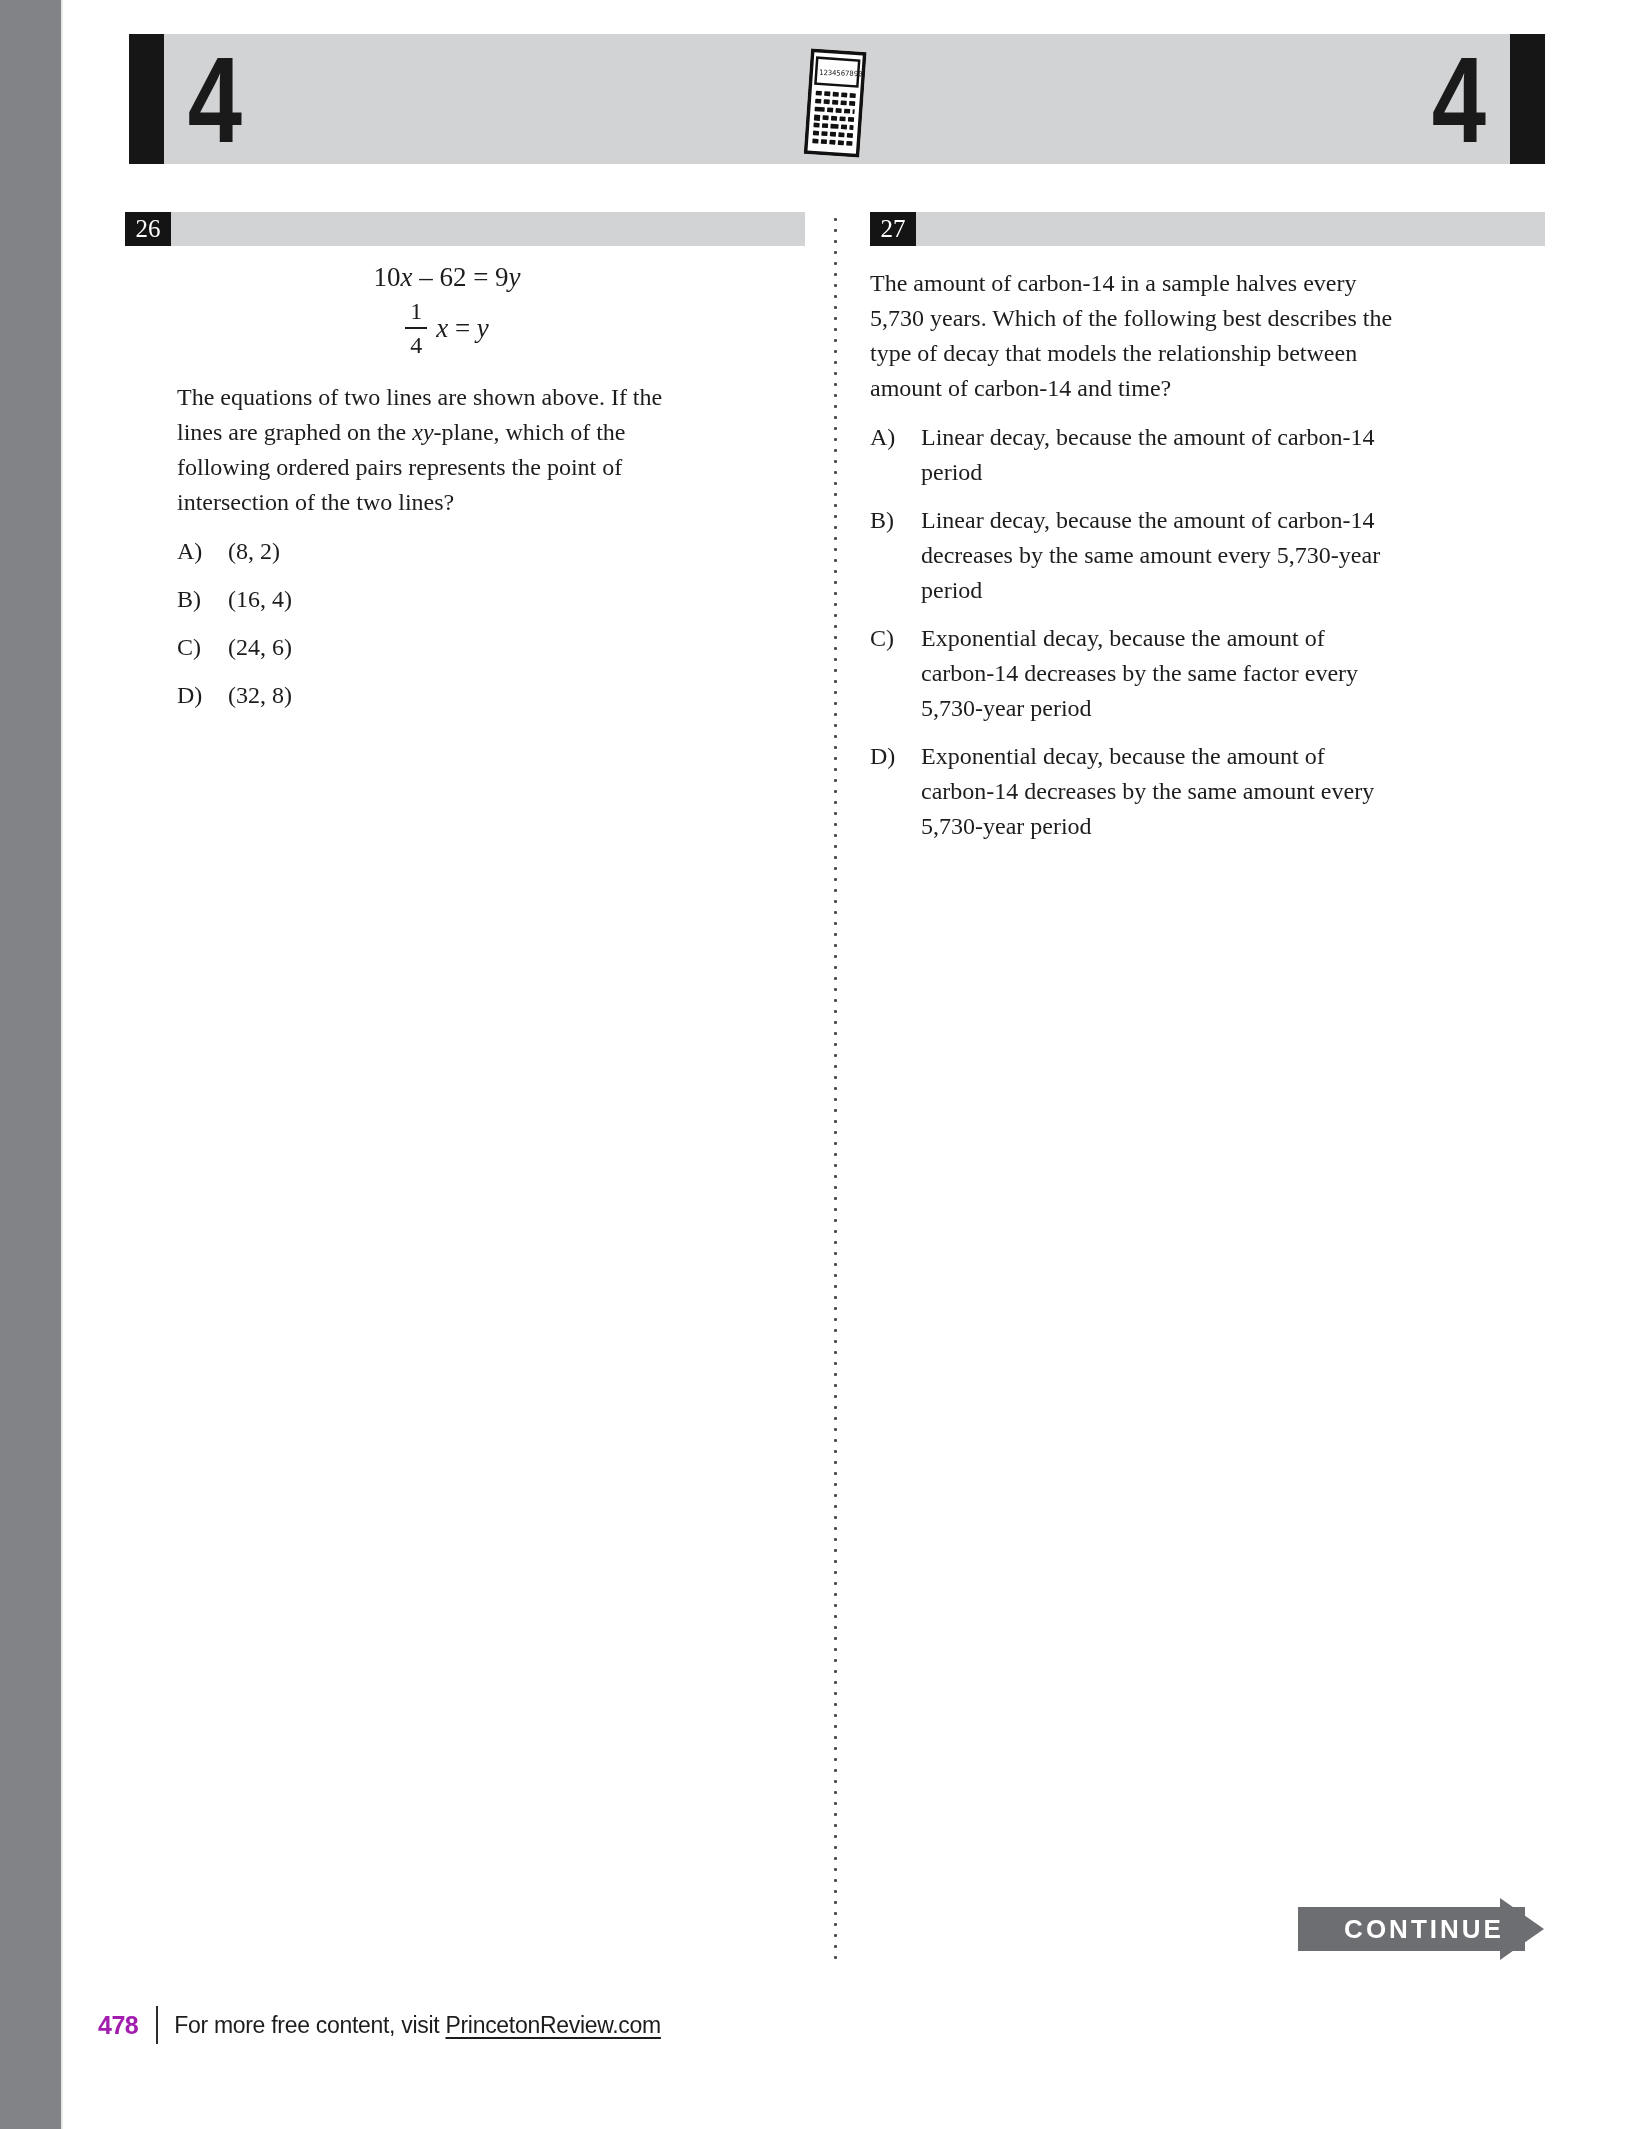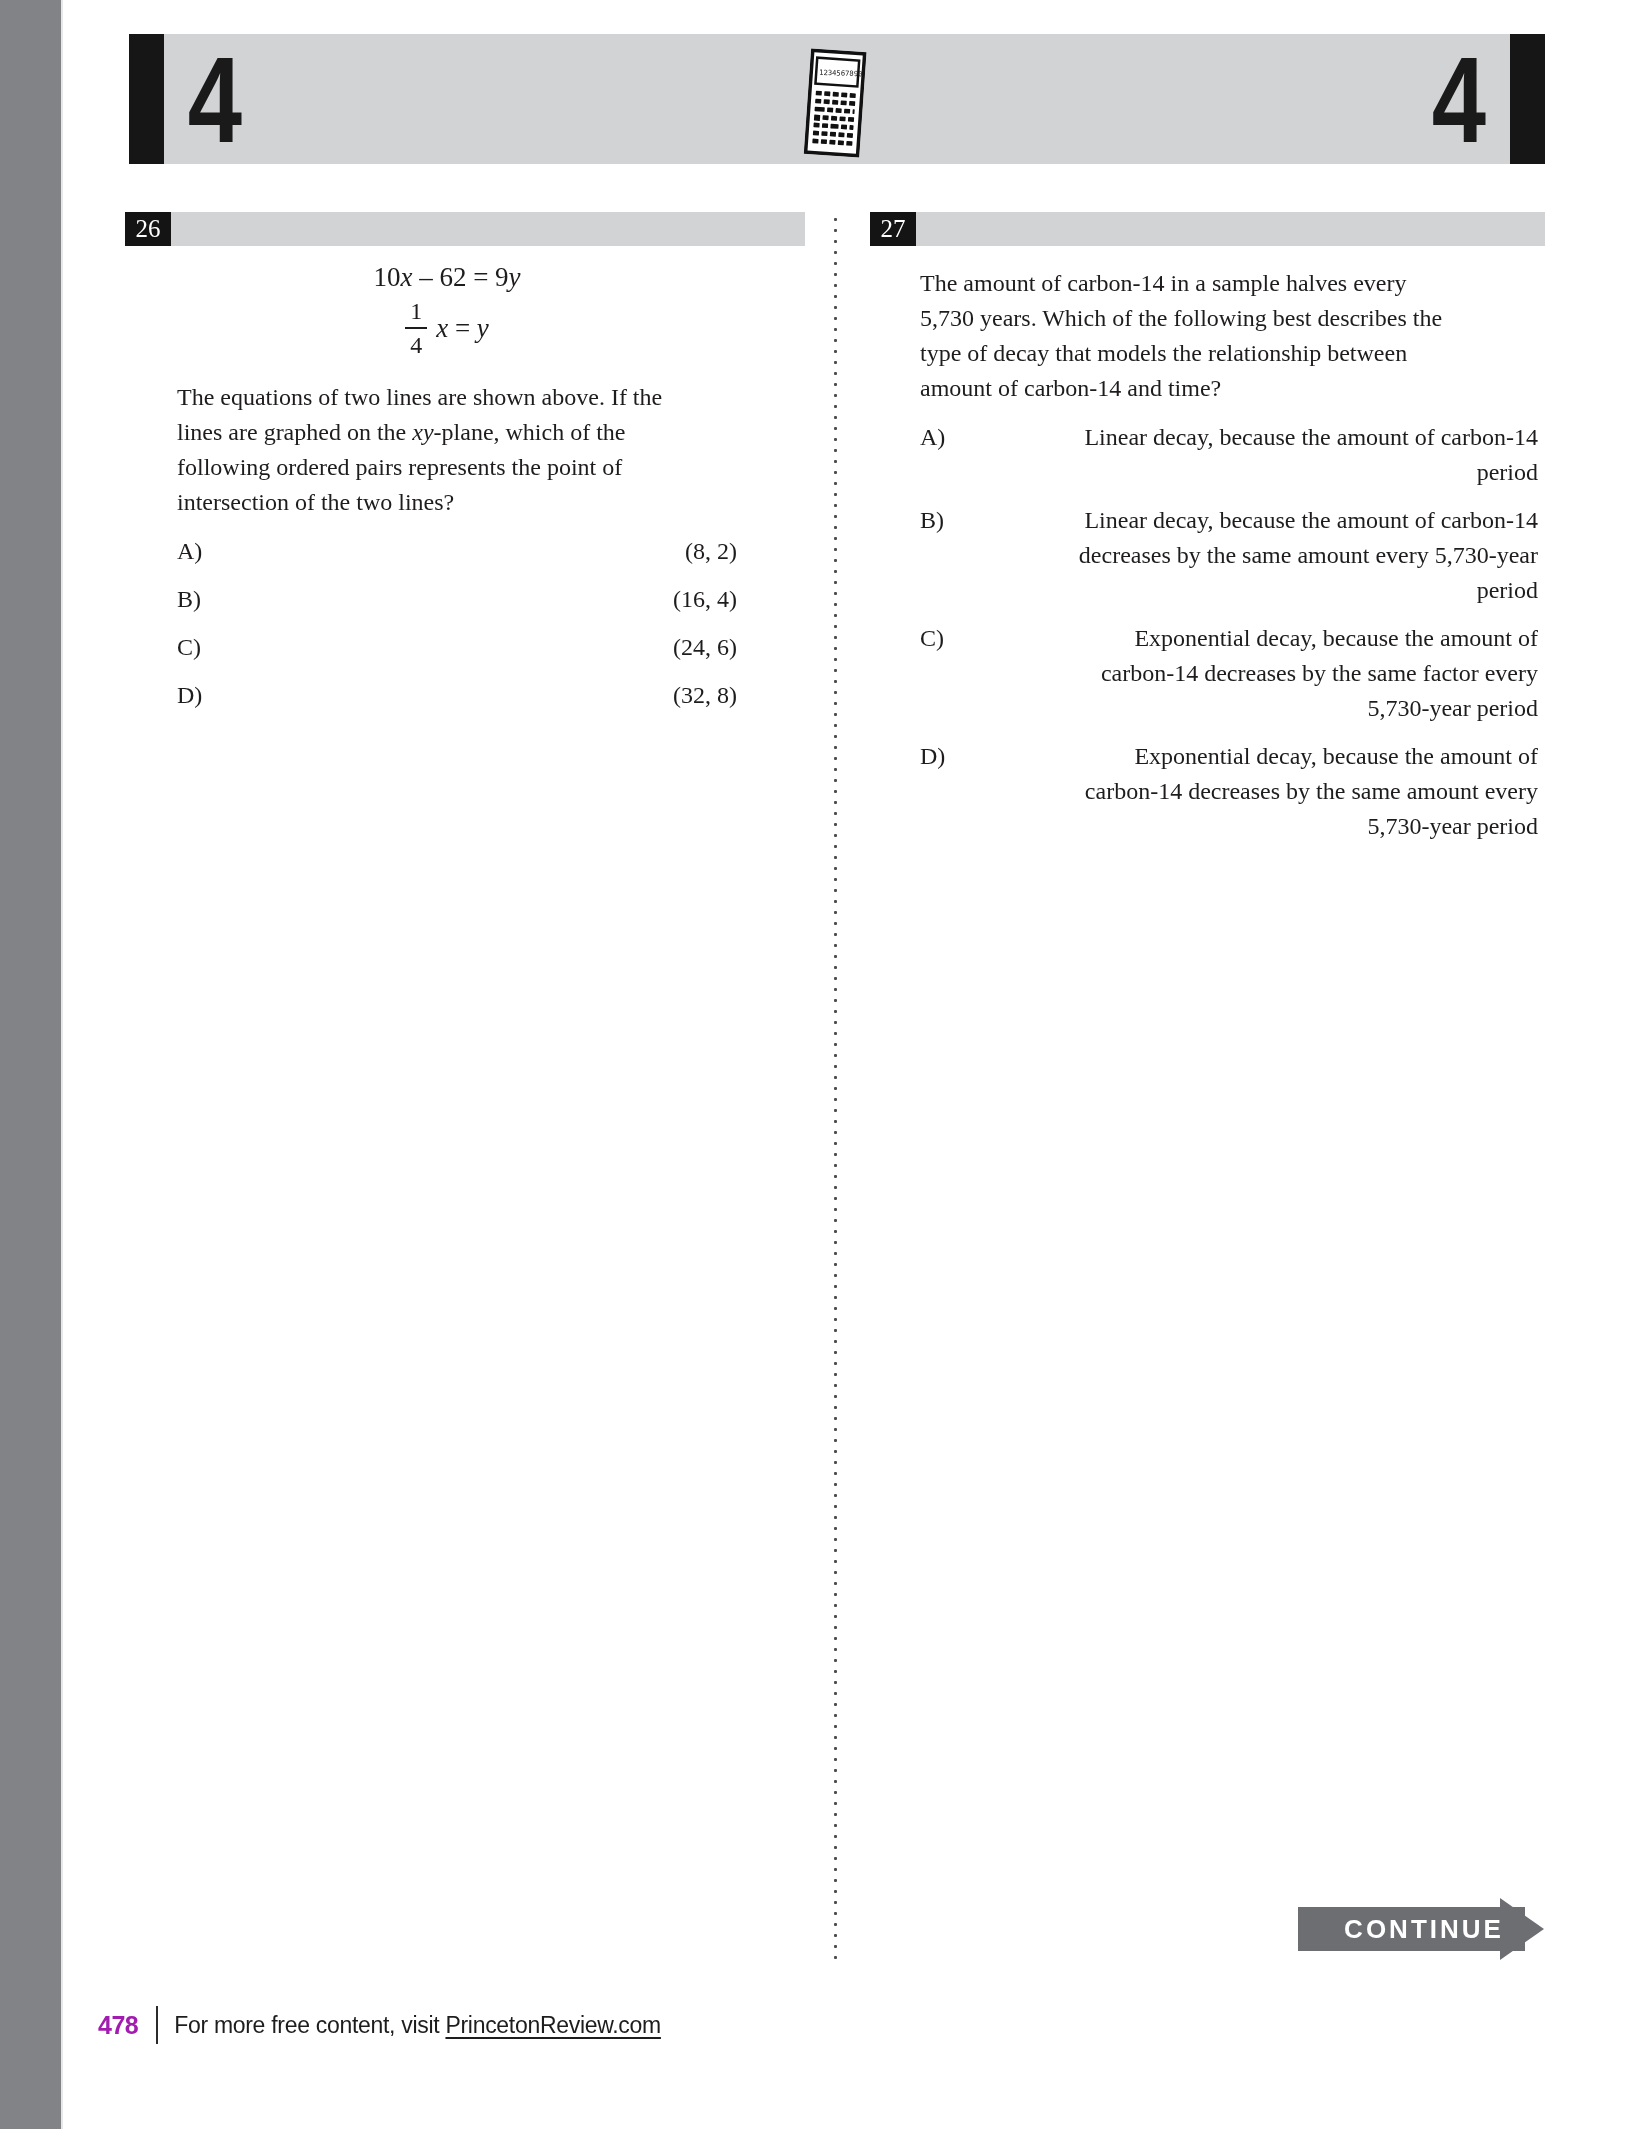--- a/index.html
+++ b/index.html
@@ -31,39 +31,39 @@
   
   .q-col{position:absolute;top:212px;}
   #col-left{left:125px;width:680px;}
   #col-right{left:870px;width:675px;}
   .q-bar{position:relative;height:34px;background:#d2d3d4;}
   .q-num{
     position:absolute;left:0;top:0;width:46px;height:34px;background:#141414;
     color:#ffffff;font-size:25px;line-height:34px;text-align:center;
   }
   #col-left .q-body{margin-left:52px;width:560px;}
-  #col-right .q-body{margin-left:50px;width:618px;}
+  #col-right .q-body{width:618px;}
 
   .math-wrap{width:540px;margin-top:14px;}
   .math-line{text-align:center;font-size:27px;line-height:34px;margin-top:8px;}
   .it{font-style:italic;}
   .frac{
     display:inline-flex;flex-direction:column;align-items:center;
     vertical-align:middle;margin-right:9px;line-height:1;position:relative;top:-3px;
   }
   .frac .num{font-size:24px;padding:0 5px 4px;border-bottom:2px solid #1c1c1c;}
   .frac .den{font-size:24px;padding-top:4px;}
 
   .stem{margin-top:20px;font-size:24px;line-height:35px;}
   .stem-line{white-space:nowrap;}
 
   .choices{margin-top:14px;}
   .choice{display:flex;margin-top:13px;font-size:24px;line-height:35px;}
   .choice-label{width:51px;flex-shrink:0;}
-  .choice-text{flex:1;text-align:right;}
+  .choice-text{flex:1;}
   .choice-line{white-space:nowrap;}
 
   
   .divider{
     position:absolute;left:834px;top:214px;width:3px;height:1746px;
     background-image:radial-gradient(circle, #4d4d4f 1.35px, rgba(0,0,0,0) 1.6px);
     background-size:3px 11px;background-repeat:repeat-y;
   }
 
   

